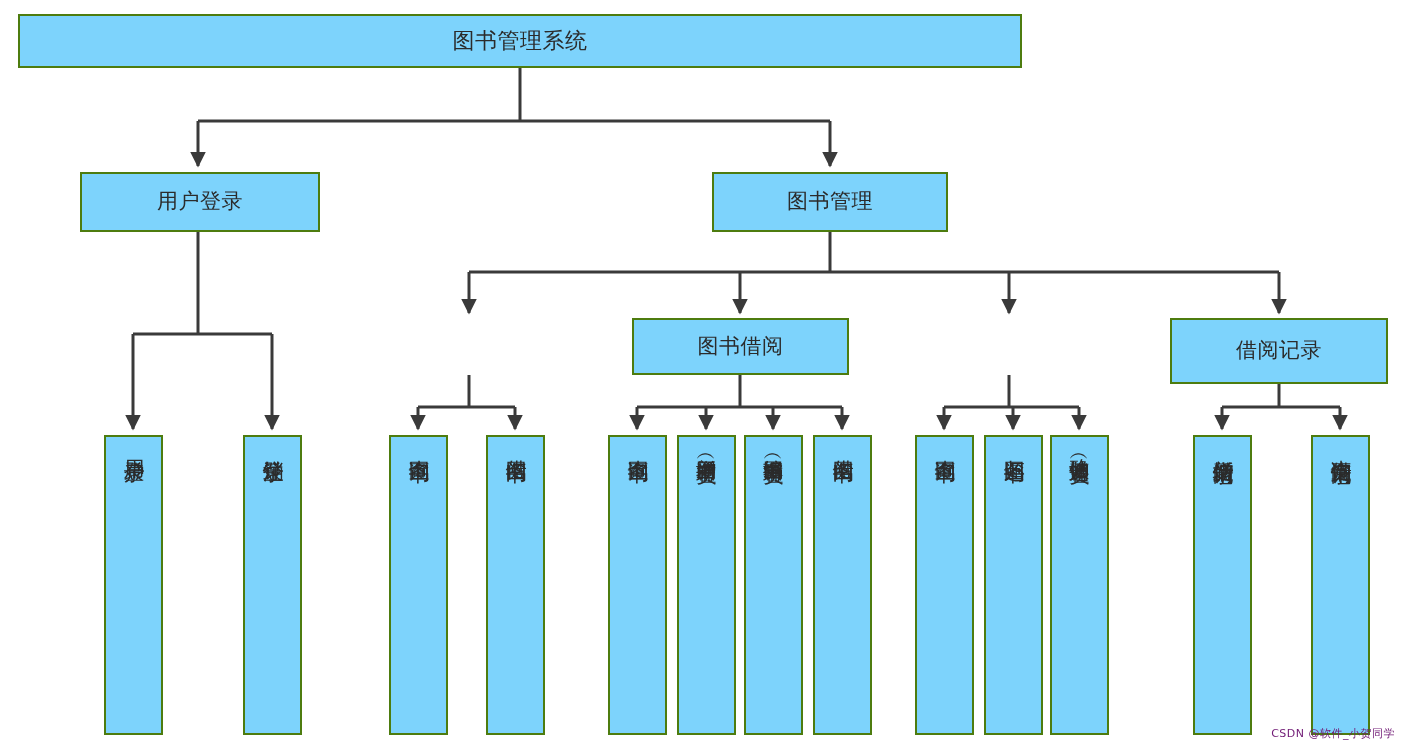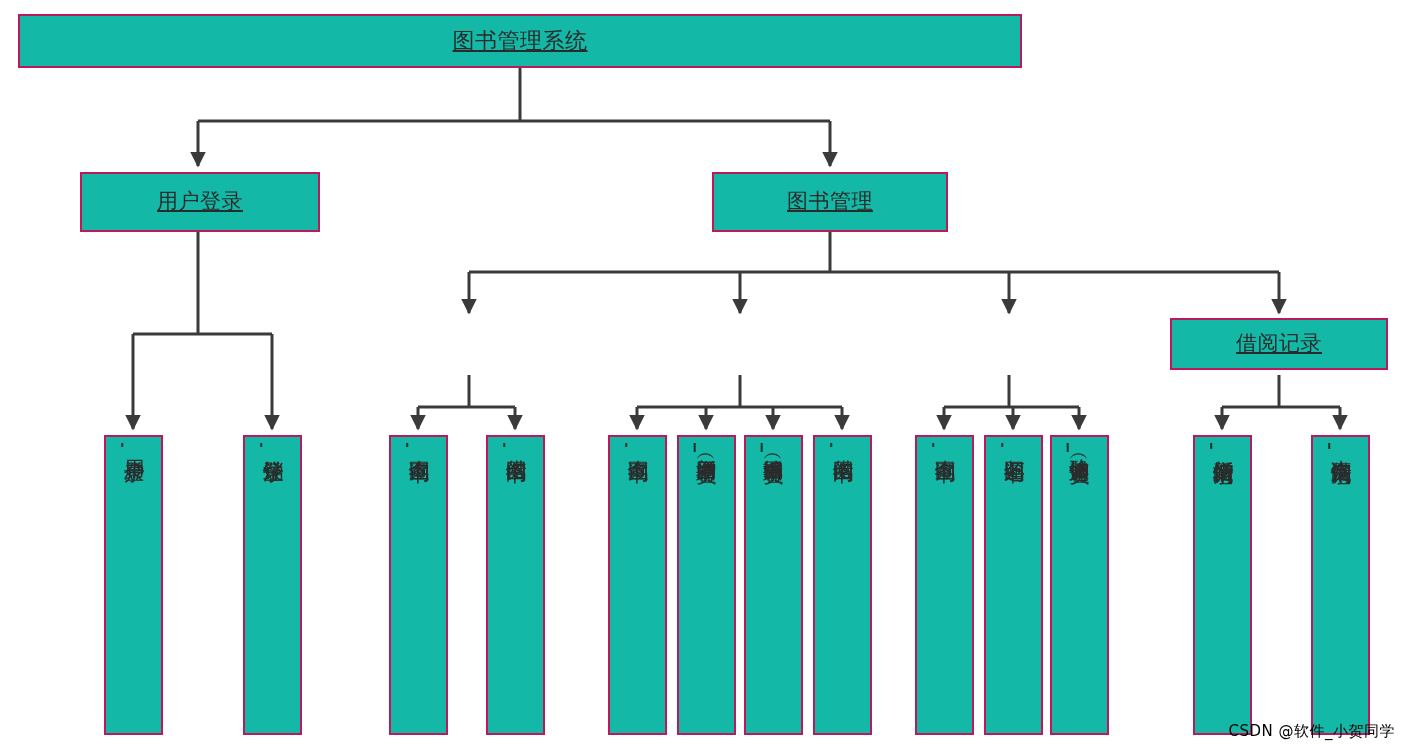--- a/index.html
+++ b/index.html
@@ -20,28 +20,27 @@
     position: absolute;
     left: 0;
     top: 0;
     width: 1405px;
     height: 747px;
     pointer-events: none;
   }
   .node {
     position: absolute;
     box-sizing: border-box;
-    border: 2px solid #be185d;
-    background: #14b8a6;
+    border: 2px solid #4d7c0f;
+    background: #7dd3fc;
     color: #2b2b2b;
     display: flex;
     align-items: center;
     justify-content: center;
     z-index: 2;
-    text-decoration: underline;
   }
   .node .label {
     display: block;
     text-align: center;
     line-height: 1.12;
     letter-spacing: 0.5px;
   }
   
   .node.horiz .label {
     font-size: 21px;
@@ -65,22 +64,22 @@
     white-space: normal;
     max-height: 100%;
   }
   .node.vert.tall-text .label {
     font-size: 20px;
   }
   #watermark {
     position: absolute;
     right: 10px;
     bottom: 6px;
-    font-size: 15px;
-    color: #000000;
+    font-size: 11px;
+    color: #701a75;
     letter-spacing: 0.5px;
     z-index: 5;
     white-space: nowrap;
   }
 </style>
 </head>
 <body>
 
 <div id="canvas">
 
@@ -141,21 +140,24 @@
     <span class="label">图书管理系统</span>
   </div>
 
   <div class="node horiz" style="left:80px; top:172px; width:240px; height:60px;">
     <span class="label">用户登录</span>
   </div>
   <div class="node horiz" style="left:712px; top:172px; width:236px; height:60px;">
     <span class="label">图书管理</span>
   </div>
 
-  <div class="node horiz" style="left:1170px; top:318px; width:218px; height:52px;">
+  <div class="node horiz" style="left:632px; top:318px; width:217px; height:57px;">
+    <span class="label">图书借阅</span>
+  </div>
+  <div class="node horiz" style="left:1170px; top:318px; width:218px; height:66px;">
     <span class="label">借阅记录</span>
   </div>
 
   <div class="node vert" style="left:104px; top:435px; width:59px; height:300px;">
     <span class="label">用户登录</span>
   </div>
   <div class="node vert" style="left:243px; top:435px; width:59px; height:300px;">
     <span class="label">注销登录</span>
   </div>
 

